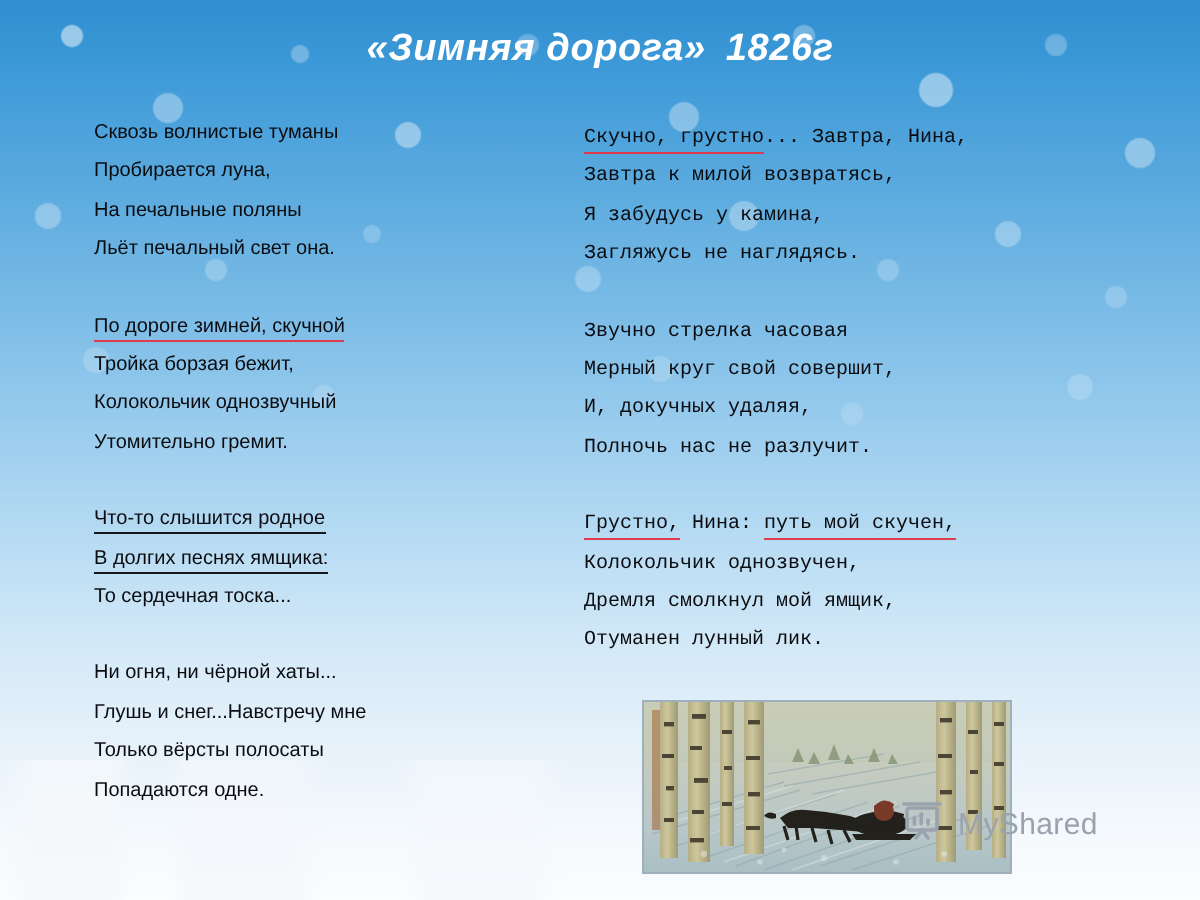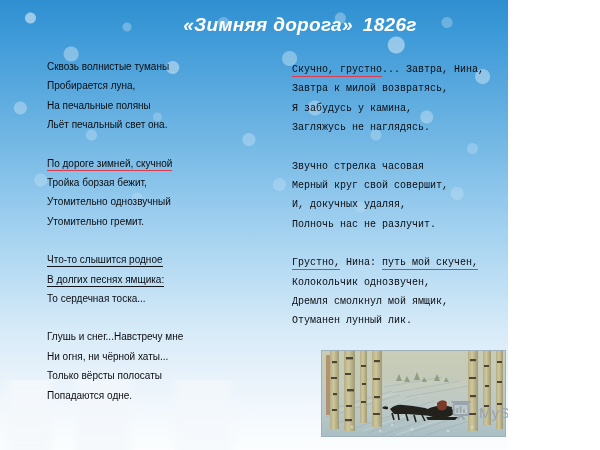--- a/index.html
+++ b/index.html
@@ -8,21 +8,21 @@
   }
   body {
     width: 600px;
     height: 450px;
     overflow: hidden;
     font-family: "Liberation Sans", sans-serif;
   }
 
   #slide {
     position: relative;
-    width: 508px;
+    width: 600px;
     height: 450px;
     overflow: hidden;
     background:
       linear-gradient(to bottom,
         #2f8fd0 0%,
         #3e9ad8 8%,
         #59a9de 20%,
         #79bbe6 34%,
         #9bcdee 48%,
         #bcdef4 62%,
@@ -174,31 +174,31 @@
   <div id="col-left" class="column">
       <div class="stanza">
         <span class="line"><span>Сквозь волнистые туманы</span></span>
         <span class="line"><span>Пробирается луна,</span></span>
         <span class="line"><span>На печальные поляны</span></span>
         <span class="line"><span>Льёт печальный свет она.</span></span>
       </div>
       <div class="stanza">
         <span class="line"><span class="u-red">По дороге зимней, скучной</span></span>
         <span class="line"><span>Тройка борзая бежит,</span></span>
-        <span class="line"><span>Утомительно однозвучный</span></span>
+        <span class="line"><span>Колокольчик однозвучный</span></span>
         <span class="line"><span>Утомительно гремит.</span></span>
       </div>
       <div class="stanza">
         <span class="line"><span class="u-black">Что-то слышится родное</span></span>
         <span class="line"><span class="u-black">В долгих песнях ямщика:</span></span>
         <span class="line"><span>То сердечная тоска...</span></span>
       </div>
       <div class="stanza">
+        <span class="line"><span>Ни огня, ни чёрной хаты...</span></span>
         <span class="line"><span>Глушь и снег...Навстречу мне</span></span>
-        <span class="line"><span>Ни огня, ни чёрной хаты...</span></span>
         <span class="line"><span>Только вёрсты полосаты</span></span>
         <span class="line"><span>Попадаются одне.</span></span>
       </div>
     </div>
   <div id="col-right" class="column">
       <div class="stanza">
         <span class="line"><span class="u-red">Скучно, грустно</span><span>... Завтра, Нина,</span></span>
         <span class="line"><span>Завтра к милой возвратясь,</span></span>
         <span class="line"><span>Я забудусь у камина,</span></span>
         <span class="line"><span>Загляжусь не наглядясь.</span></span>

